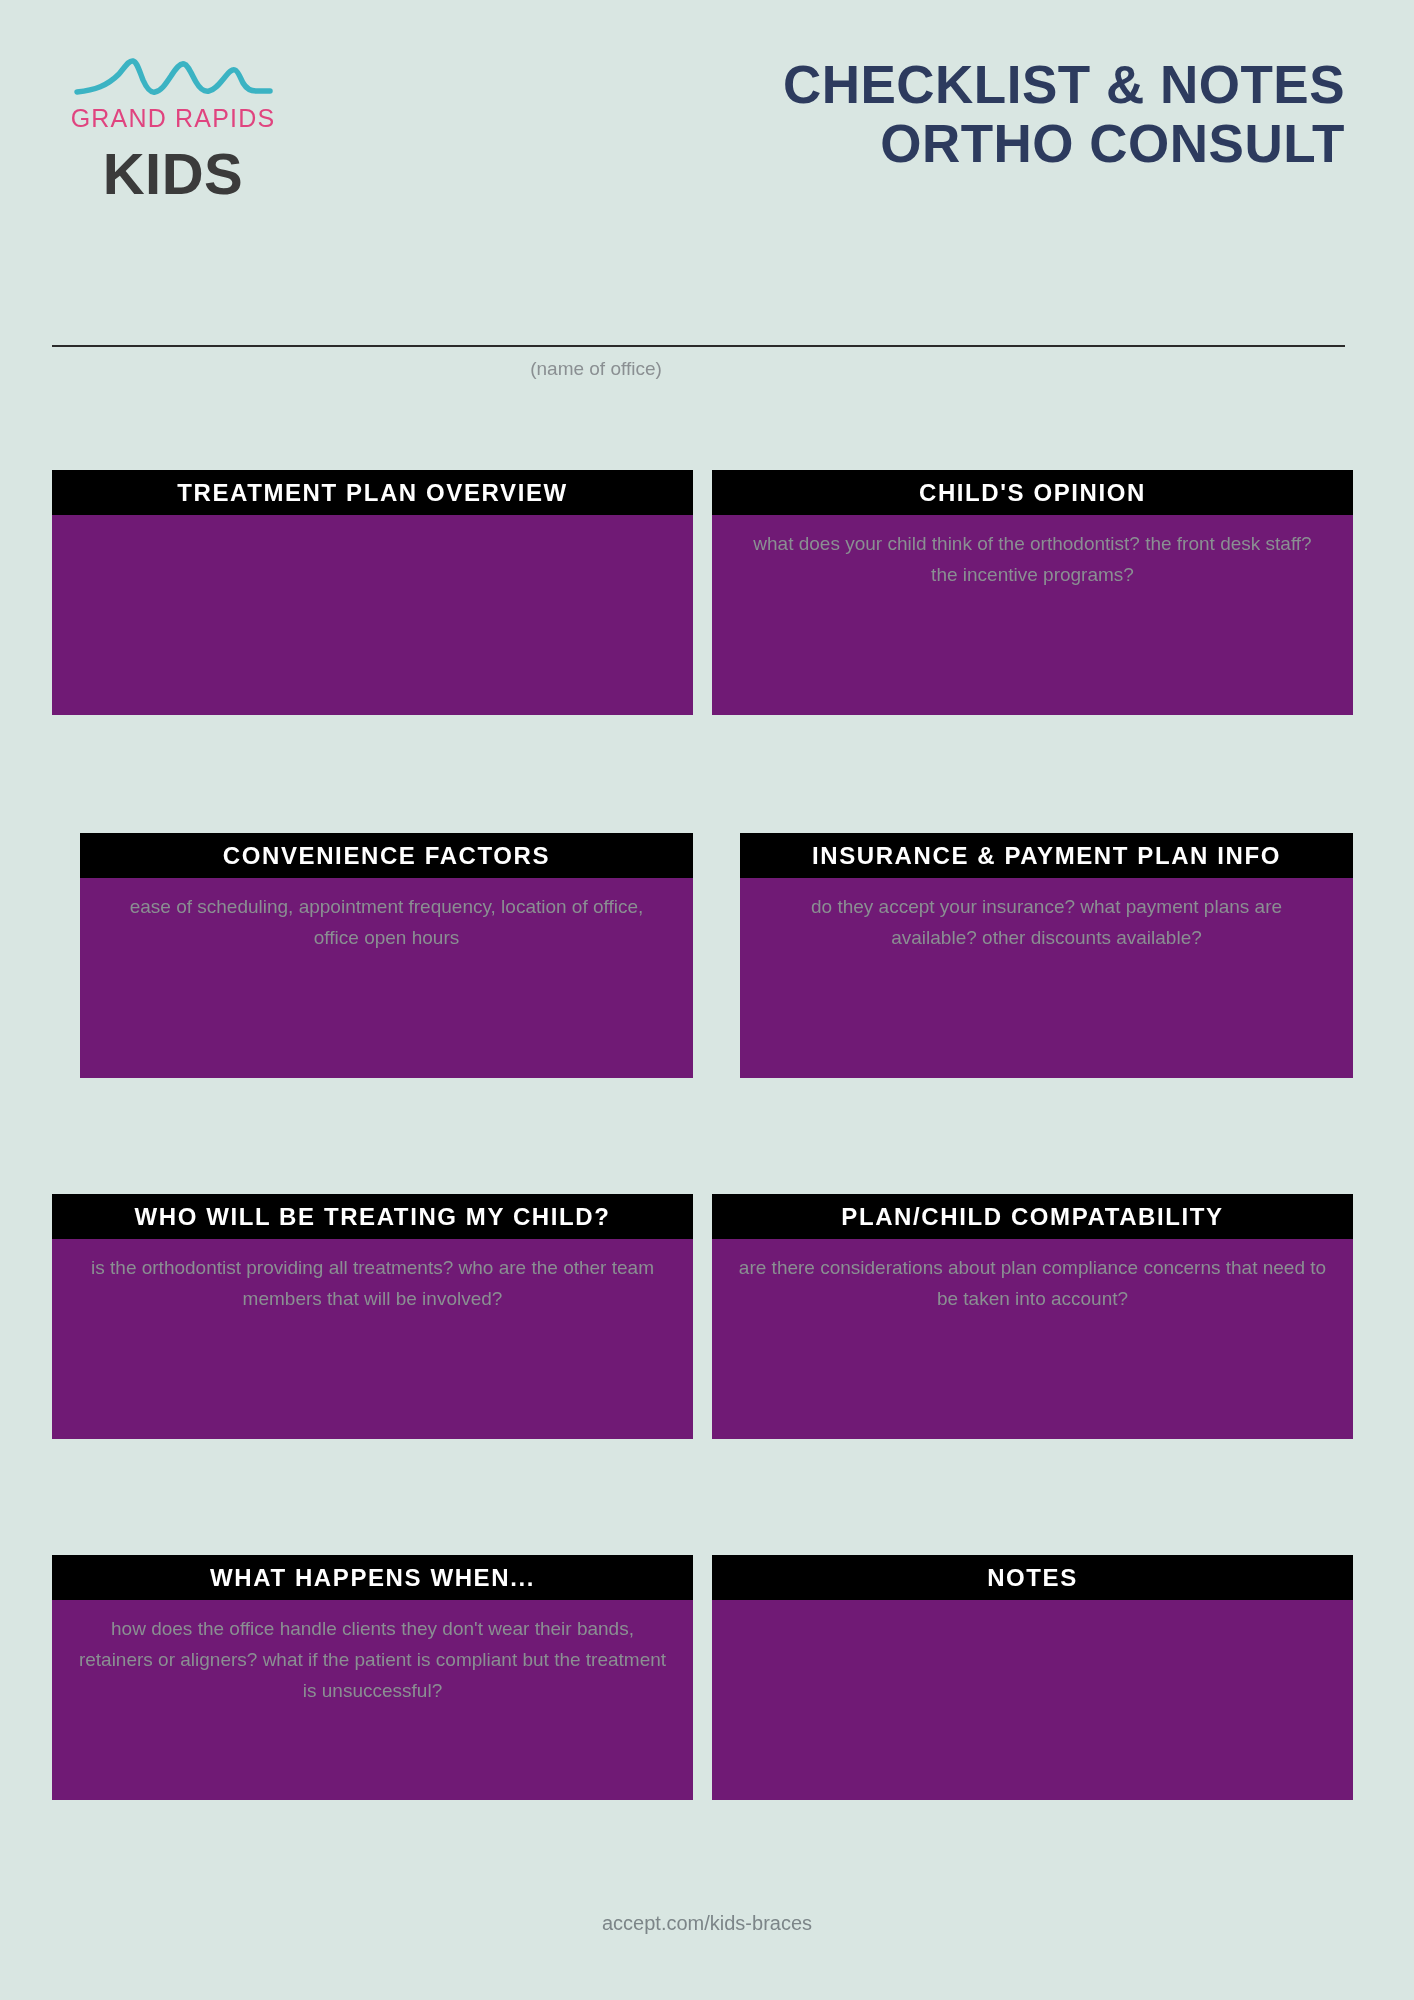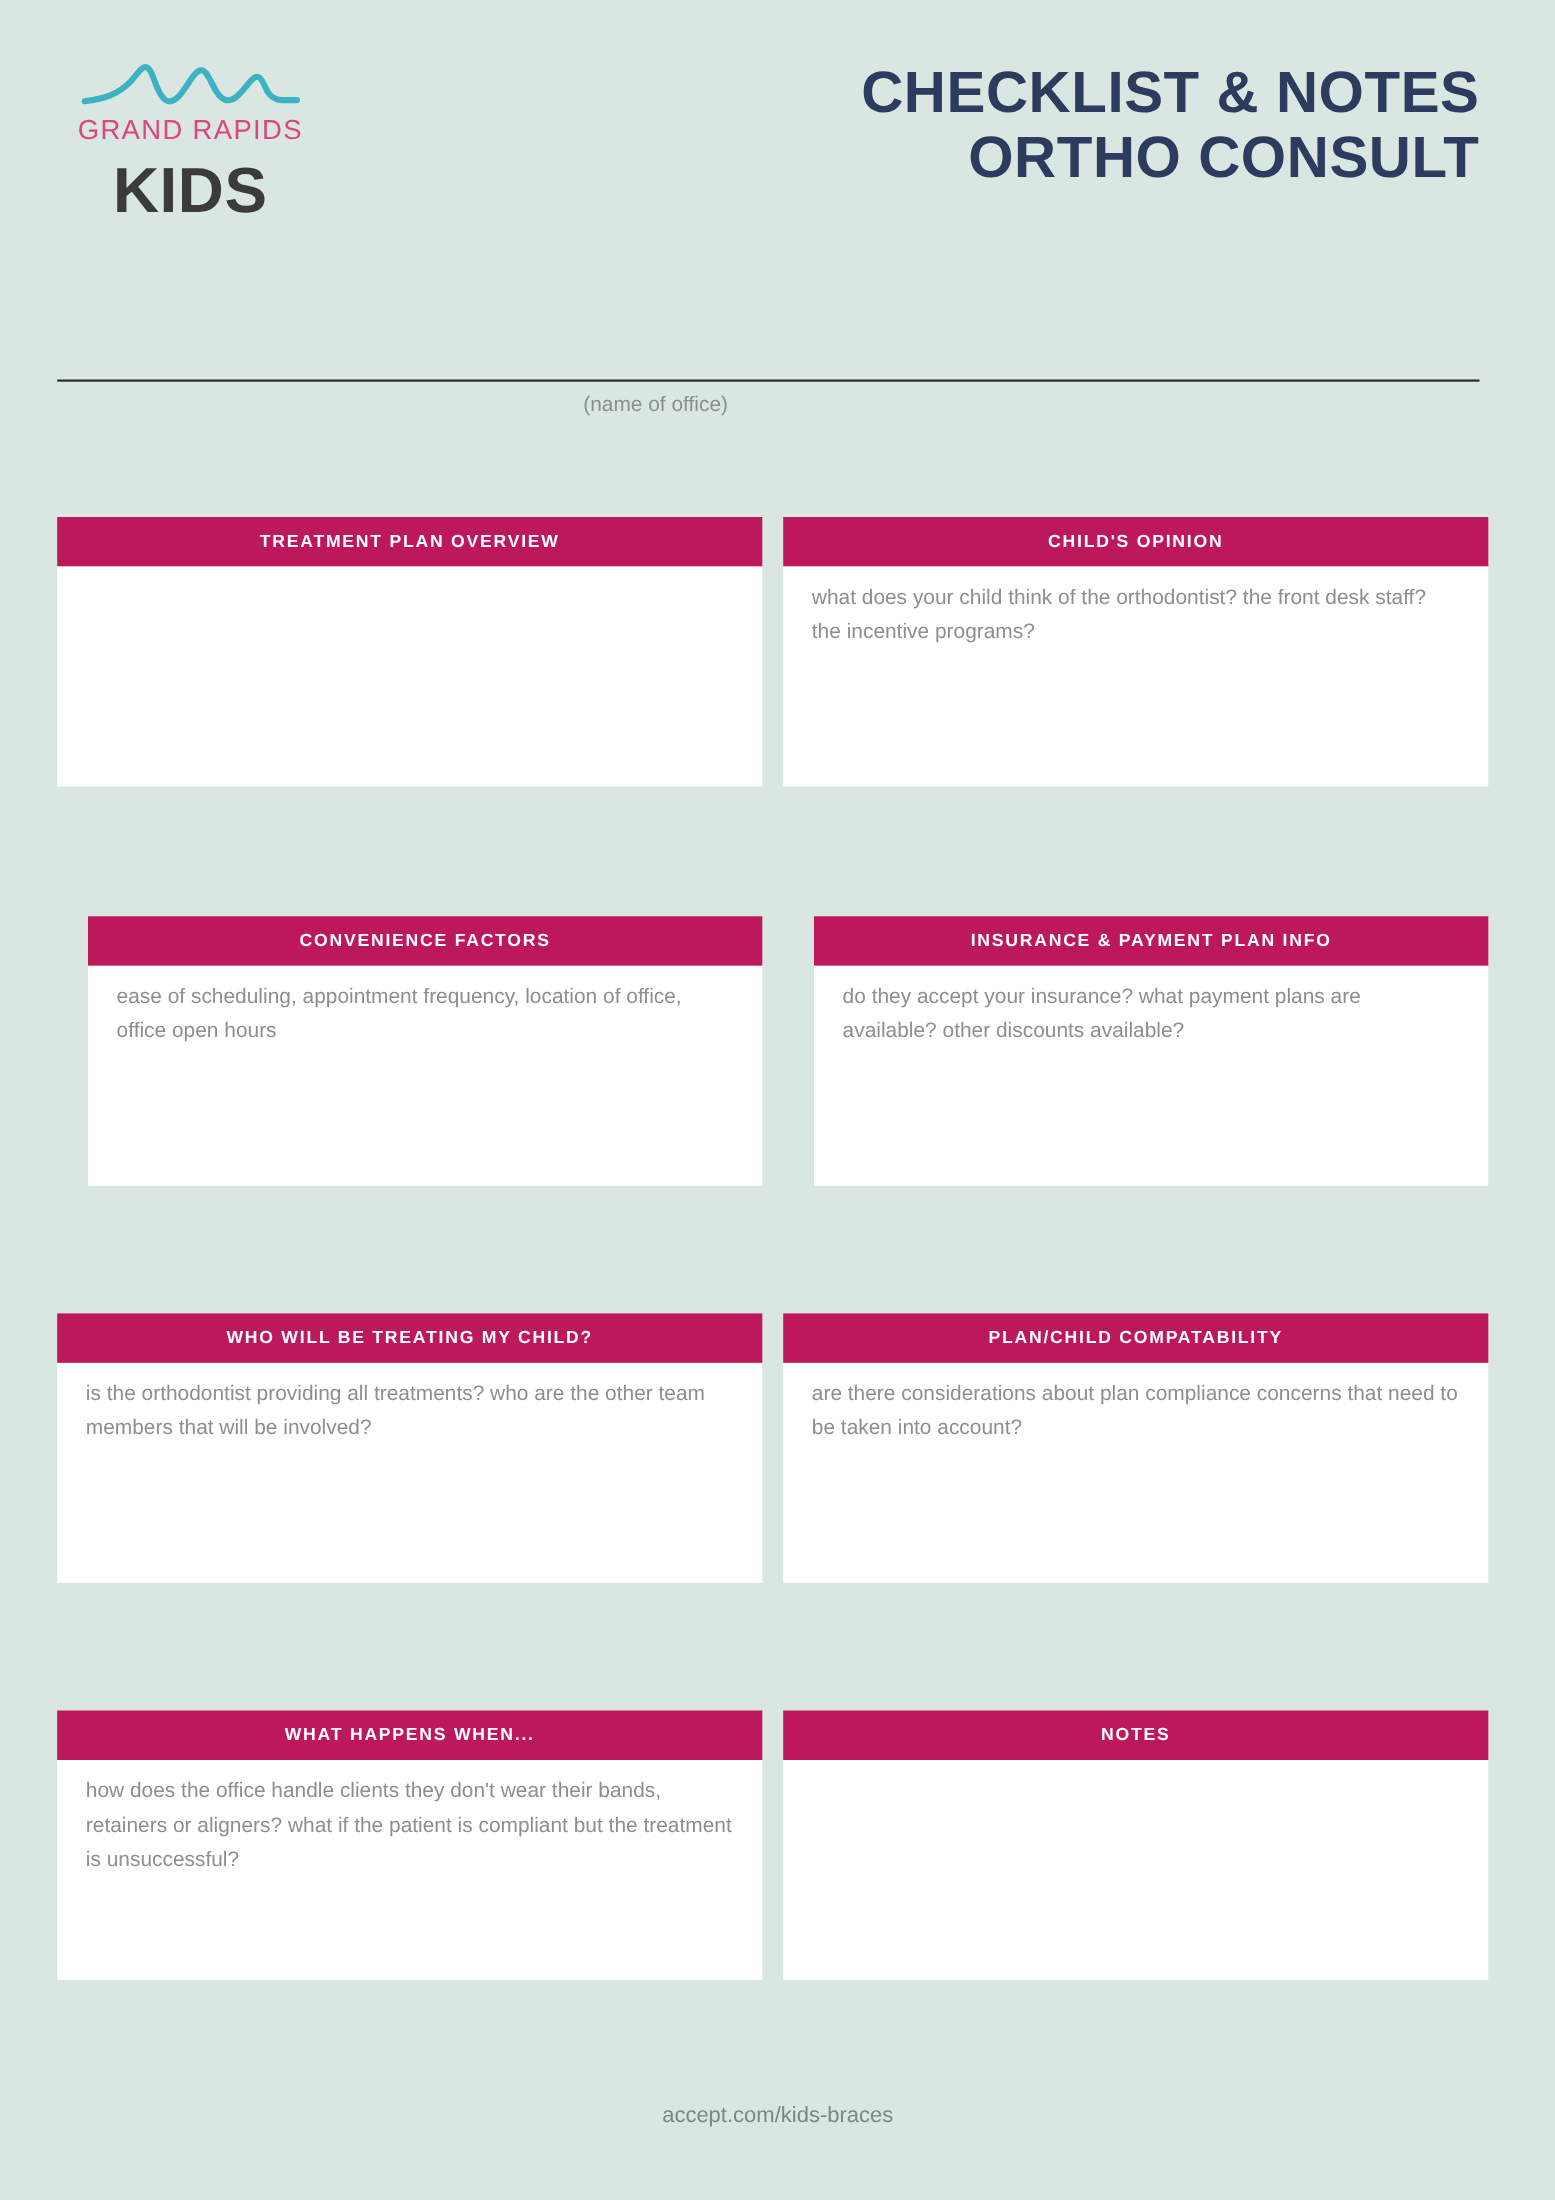--- a/index.html
+++ b/index.html
@@ -114,40 +114,41 @@
   .card.col-left  { left: 52px;  width: 641px; }
   .card.col-right { left: 712px; width: 641px; }
 
   .card.row-1 { top: 470px;  height: 325px; }
   .card.row-2 { top: 833px;  height: 325px; padding-left: 28px; }
   .card.row-3 { top: 1194px; height: 325px; }
   .card.row-4 { top: 1555px; height: 325px; }
 
   .card-header {
     height: 45px;
-    background: #be185d;
+    background: #000000;
     color: #ffffff;
     display: flex;
     align-items: center;
     justify-content: center;
-    font-size: 16px;
+    font-size: 24px;
     font-weight: bold;
     letter-spacing: 1.6px;
     font-family: "Liberation Sans", sans-serif;
     text-transform: uppercase;
     box-sizing: border-box;
     padding: 0 8px;
     white-space: nowrap;
   }
 
   .card-body {
     height: 200px;
-    background: #ffffff;
+    background: #701a75;
     box-sizing: border-box;
     padding: 14px 26px 0 26px;
+    text-align: center;
   }
 
   .card-hint {
     font-size: 19px;
     color: #8a8f92;
     line-height: 1.62;
     font-family: "Liberation Sans", sans-serif;
   }
 
   

